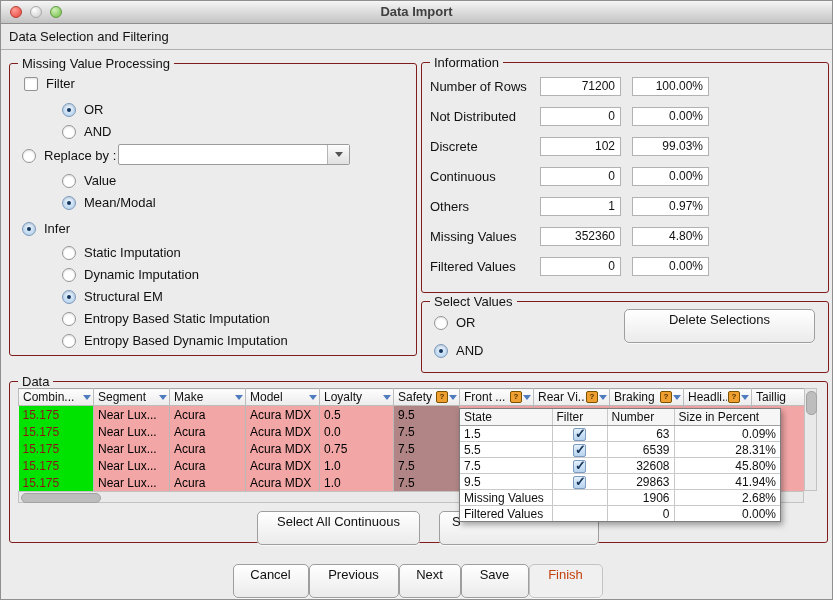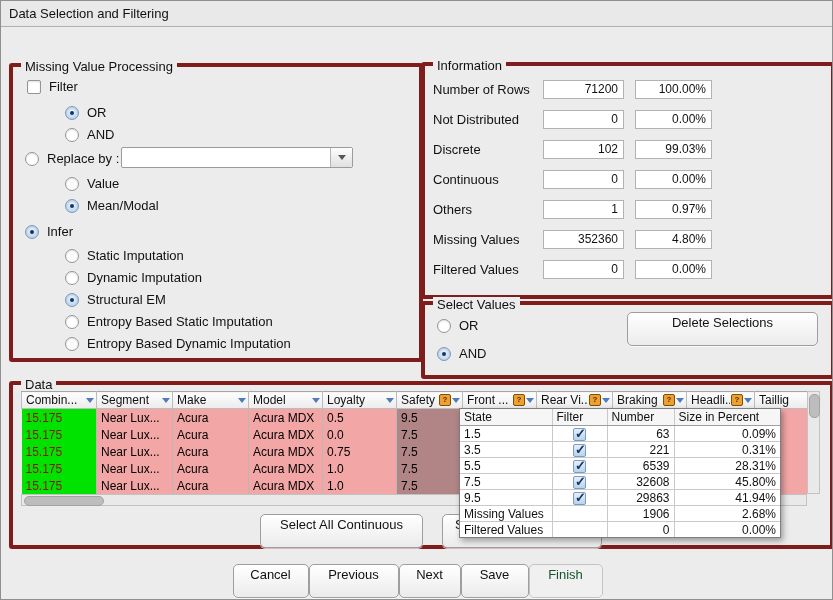--- a/index.html
+++ b/index.html
@@ -12,21 +12,21 @@
   .traffic{position:absolute;top:5px;left:9px;display:flex;gap:8px;}
   .light{width:12px;height:12px;border-radius:50%;box-sizing:border-box;}
   .light.red{background:radial-gradient(circle at 35% 30%,#ff9d95,#ec5f55 70%);border:1px solid #b93c33;}
   .light.gray{background:radial-gradient(circle at 35% 30%,#ffffff,#d6d6d6 75%);border:1px solid #a8a8a8;}
   .light.green{background:radial-gradient(circle at 35% 30%,#d2f0b8,#8ccc66 70%);border:1px solid #5f9b3e;}
   .title{text-align:center;line-height:21px;font-size:13px;color:#3f3f3f;font-weight:bold;}
   
   .pageheader{height:25px;background:#e9e9e9;border-bottom:1px solid #b0b0b0;
     line-height:25px;padding-left:8px;font-size:13px;}
   
-  .group{position:absolute;border:4px solid #7f1d1d;border-radius:3px;}
+  .group{position:absolute;border:1px solid #7f1d1d;border-radius:3px;}
   .glabel{position:absolute;top:-8px;left:8px;background:#ececec;padding:0 4px;
     font-size:13px;line-height:15px;}
   
   .item{position:absolute;display:flex;align-items:center;gap:8px;font-size:13px;height:15px;}
   .radio{width:14px;height:14px;border-radius:50%;background:#fff;border:1px solid #949494;
     box-sizing:border-box;box-shadow:inset 0 1px 2px rgba(0,0,0,.12);position:relative;flex:0 0 auto;}
   .radio.sel{background:radial-gradient(circle at 50% 35%,#eaf3fc,#b9d5f0 80%);border-color:#7d98b8;}
   .radio.sel::after{content:"";position:absolute;left:4px;top:4px;width:4px;height:4px;
     border-radius:50%;background:#16365e;}
   .checkbox{width:14px;height:14px;background:#fff;border:1px solid #949494;border-radius:2px;
@@ -36,21 +36,21 @@
   .combo .val{flex:1;}
   .combo .arrowbtn{width:21px;border-left:1px solid #b5b5b5;
     background:linear-gradient(#fdfdfd,#e0e0e0);display:flex;align-items:center;justify-content:center;}
   .tri-down{width:0;height:0;border-left:4px solid transparent;border-right:4px solid transparent;
     border-top:5px solid #555;}
   .field{position:absolute;height:19px;background:#fff;border:1px solid #b2b2b2;
     box-sizing:border-box;font-size:12px;line-height:17px;text-align:right;padding-right:5px;}
   .btn{background:linear-gradient(#ffffff,#ebebeb);border:1px solid #9e9e9e;border-radius:5px;
     font-size:13px;font-family:"Liberation Sans",sans-serif;color:#111;height:34px;
     box-sizing:border-box;text-align:center;line-height:20px;box-shadow:0 1px 0 rgba(255,255,255,.7);}
-  .btn.disabled{color:#14532d;border-color:#c4c4c4;background:#f0f0f0;}
+  .btn.disabled{color:#c2410c;border-color:#c4c4c4;background:#f0f0f0;}
   
   .tablewrap{position:absolute;left:8px;top:6px;width:799px;height:116px;}
   table.dtab{border-collapse:collapse;table-layout:fixed;width:786px;font-size:12px;}
   table.dtab th{background:linear-gradient(#fdfdfd,#ececec);border:1px solid #bcbcbc;
     border-top:1px solid #a5a5a5;font-weight:normal;text-align:left;padding:0 2px 0 4px;height:16px;
     overflow:hidden;white-space:nowrap;}
   table.dtab td{border-right:1px solid rgba(0,0,0,.22);padding:0 0 0 4px;height:17px;
     overflow:hidden;white-space:nowrap;}
   .hflex{display:flex;align-items:center;gap:1px;}
   .hlabel{flex:1;overflow:hidden;white-space:nowrap;}
@@ -88,20 +88,28 @@
   .pcheck::after{content:"✓";position:absolute;left:1px;top:-3px;font-size:13px;font-weight:bold;
     color:#16365e;}
   
   .footer{position:absolute;left:0;top:563px;width:833px;display:flex;justify-content:center;}
 </style>
 </head>
 <body>
 
 <div id="window">
 
+  <div class="titlebar">
+    <div class="traffic">
+      <span class="light red"></span>
+      <span class="light gray"></span>
+      <span class="light green"></span>
+    </div>
+    <div class="title">Data Import</div>
+  </div>
 
   <div class="pageheader">Data Selection and Filtering</div>
 
   <div class="group" id="grp-mvp" style="left:8px;top:62px;width:406px;height:291px;">
     <span class="glabel">Missing Value Processing</span>
     <div class="item" style="left:14px;top:12px;">
       <span class="checkbox"></span>
       <span>Filter</span>
     </div>
     <div class="item" style="left:52px;top:38px;">
@@ -377,26 +385,20 @@
         <th>Number</th>
         <th>Size in Percent</th>
       </tr>
       <tr>
         <td>1.5</td>
         <td class="chk"><span class="pcheck"></span></td>
         <td class="num">63</td>
         <td class="num">0.09%</td>
       </tr>
       <tr>
-        <td>3.5</td>
-        <td class="chk"><span class="pcheck"></span></td>
-        <td class="num">221</td>
-        <td class="num">0.31%</td>
-      </tr>
-      <tr>
         <td>5.5</td>
         <td class="chk"><span class="pcheck"></span></td>
         <td class="num">6539</td>
         <td class="num">28.31%</td>
       </tr>
       <tr>
         <td>7.5</td>
         <td class="chk"><span class="pcheck"></span></td>
         <td class="num">32608</td>
         <td class="num">45.80%</td>

